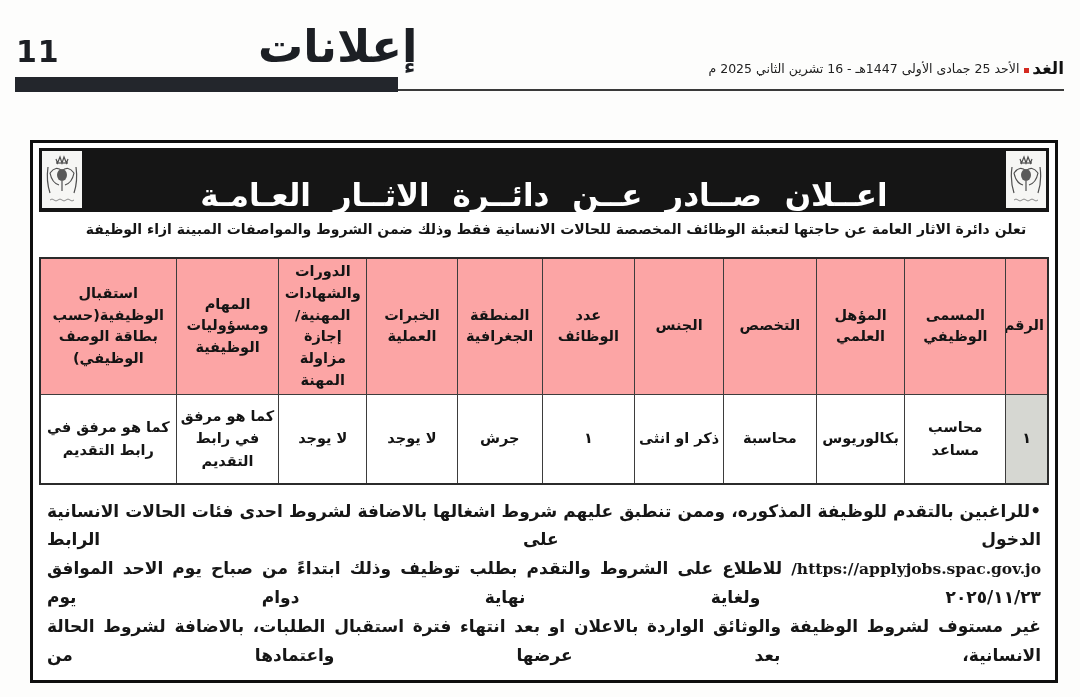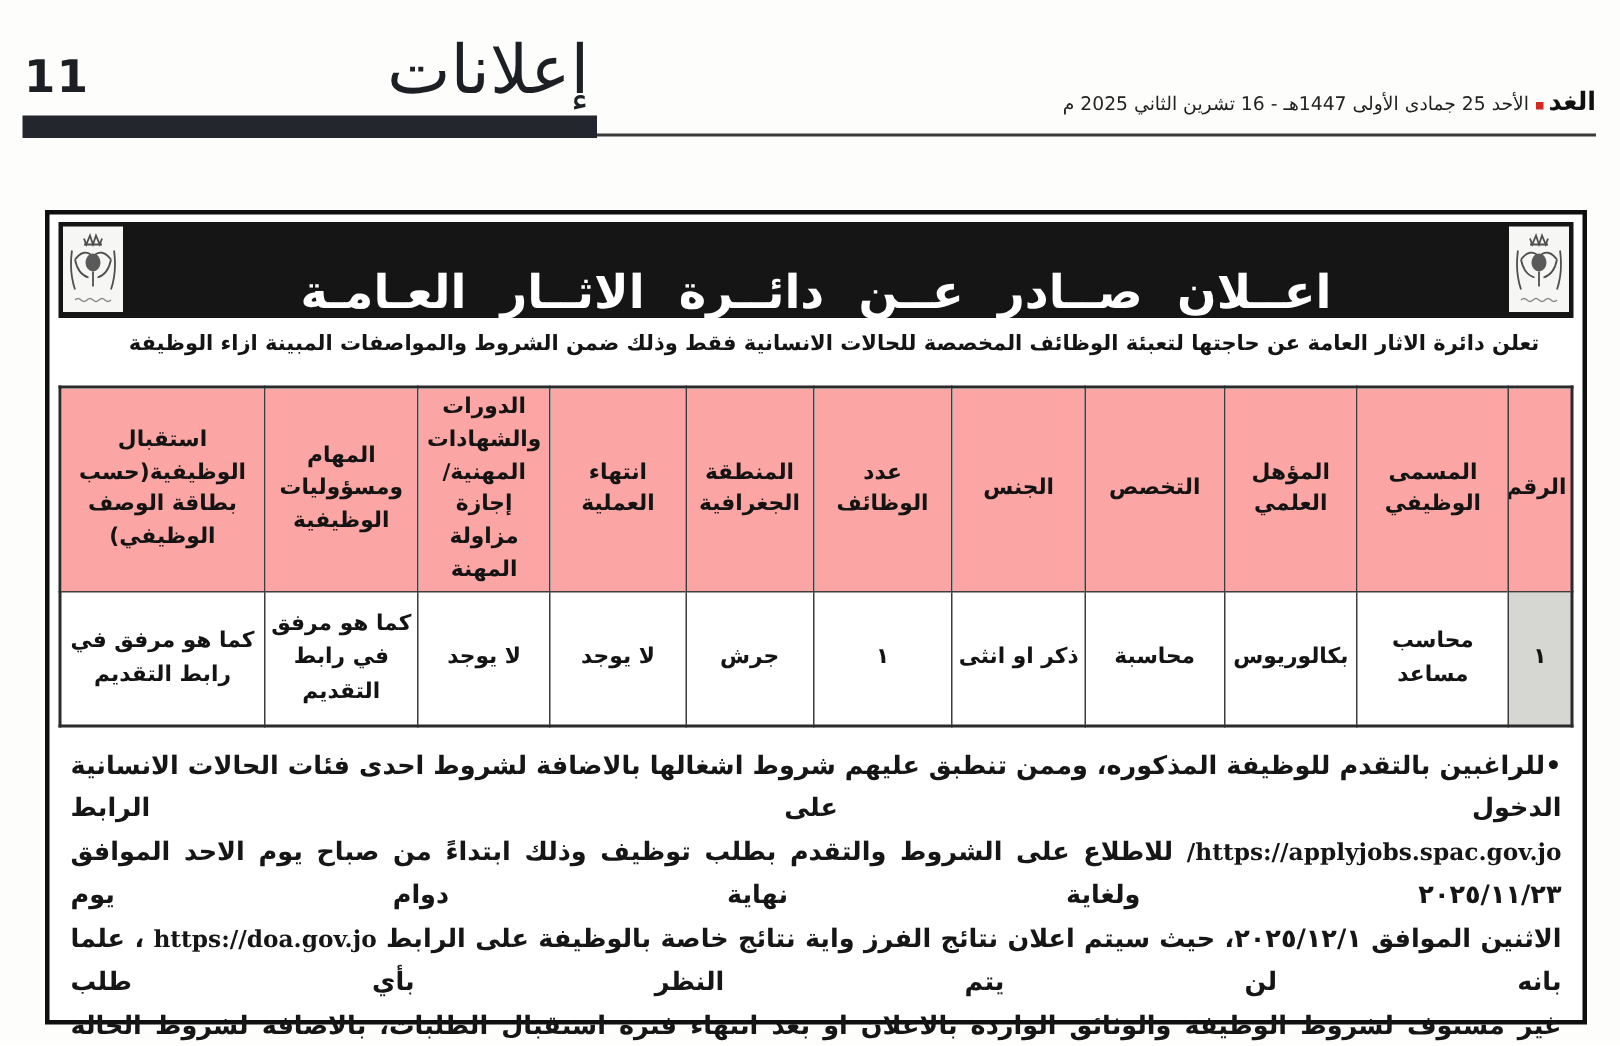--- a/index.html
+++ b/index.html
@@ -2,21 +2,21 @@
 <html lang="ar"><head>
 <meta charset="utf-8">
 <style>
   html,body{margin:0;padding:0;background:#ffffff;}
   .page{position:relative;width:1080px;height:697px;background:#fdfdfc;overflow:hidden;
         font-family:"DejaVu Sans","Liberation Sans",sans-serif;color:#17181a;}
 
   
   .masthead{position:absolute;left:0;top:0;width:1080px;height:100px;}
   .page-num{position:absolute;left:16px;top:34px;font-size:30px;font-weight:bold;letter-spacing:1px;color:#1c1f24;}
-  .section-title{position:absolute;left:258px;top:20px;font-size:45px;font-weight:normal;color:#1c1f24;}
+  .section-title{position:absolute;left:258px;top:20px;font-size:45px;font-weight:bold;color:#1c1f24;}
   .mast-bar{position:absolute;left:15px;top:77px;width:383px;height:15px;background:#23262c;}
   .mast-rule{position:absolute;left:398px;right:16px;top:89px;height:2px;background:#3a3a3a;}
   .dateline{position:absolute;right:16px;top:58px;direction:rtl;display:flex;align-items:center;gap:2px;}
   .paper{font-size:17px;font-weight:bold;color:#111;}
   .reddot{width:5px;height:5px;background:#d42a20;display:inline-block;margin:5px 1px 0 3px;}
   .date{font-size:12.5px;color:#222;}
 
   
   .box{position:absolute;left:30px;right:22px;top:140px;bottom:14px;border:3px solid #0f0f0f;
        background:#fff;padding:5px 6px;}
@@ -113,21 +113,21 @@
       </colgroup>
       <tbody>
           <tr>
         <th>الرقم</th>
         <th>المسمى الوظيفي</th>
         <th>المؤهل العلمي</th>
         <th>التخصص</th>
         <th>الجنس</th>
         <th>عدد الوظائف</th>
         <th>المنطقة الجغرافية</th>
-        <th>انتهاء العملية</th>
+        <th>الخبرات العملية</th>
         <th>الدورات والشهادات المهنية/ إجازة مزاولة المهنة</th>
         <th>المهام ومسؤوليات الوظيفية</th>
         <th>استقبال الوظيفية(حسب بطاقة الوصف الوظيفي)</th>
       </tr>
       <tr>
         <td class="shaded">١</td>
         <td>محاسب مساعد</td>
         <td>بكالوريوس</td>
         <td>محاسبة</td>
         <td>ذكر او انثى</td>
@@ -139,21 +139,18 @@
         <td>كما هو مرفق في رابط التقديم</td>
       </tr>
     </tbody>
       </table>
 
     <div class="notes">
       <div class="nline fill">•للراغبين بالتقدم للوظيفة المذكوره، وممن تنطبق عليهم شروط اشغالها بالاضافة لشروط احدى فئات الحالات الانسانية الدخول على الرابط</div>
       <div class="nline fill">
         <span class="latin">/https://applyjobs.spac.gov.jo</span><span> للاطلاع على الشروط والتقدم بطلب توظيف وذلك ابتداءً من صباح يوم الاحد الموافق ٢٠٢٥/١١/٢٣ ولغاية نهاية دوام يوم</span>
       </div>
-      <div class="nline fill">
-        <span>الاثنين الموافق ٢٠٢٥/١٢/١، حيث سيتم اعلان نتائج الفرز واية نتائج خاصة بالوظيفة على الرابط </span><span class="latin">https://doa.gov.jo</span><span> ، علما بانه لن يتم النظر بأي طلب</span>
-      </div>
       <div class="nline fill">غير مستوف لشروط الوظيفة والوثائق الواردة بالاعلان او بعد انتهاء فترة استقبال الطلبات، بالاضافة لشروط الحالة الانسانية، بعد عرضها واعتمادها من</div>
 
     </div>
 
   </div>
 </div>
 
 </body></html>

